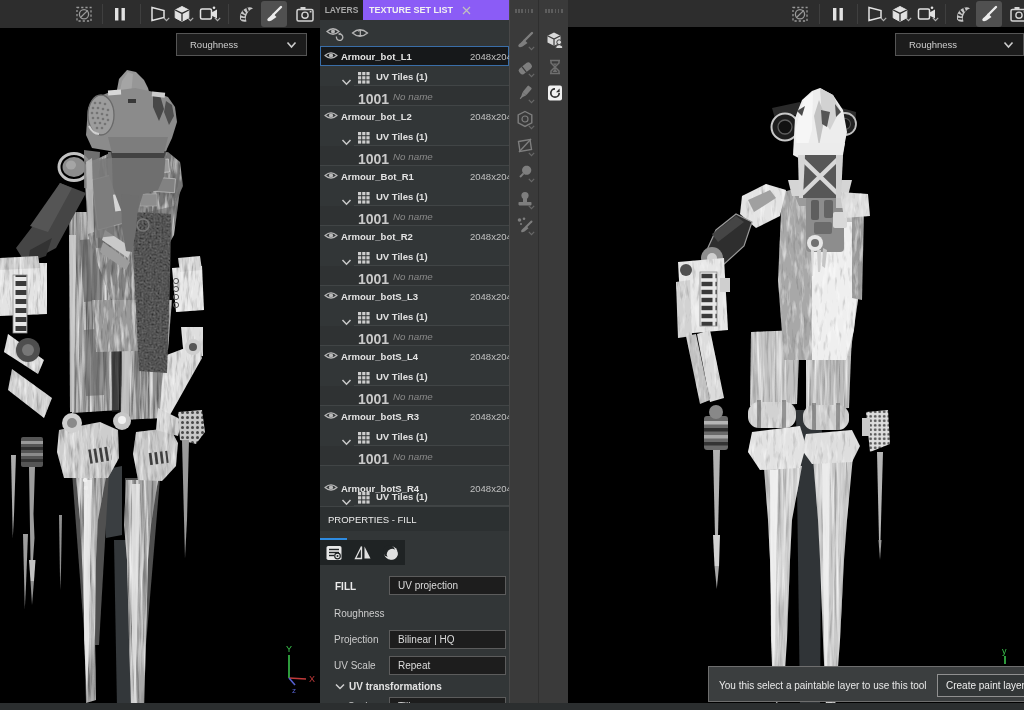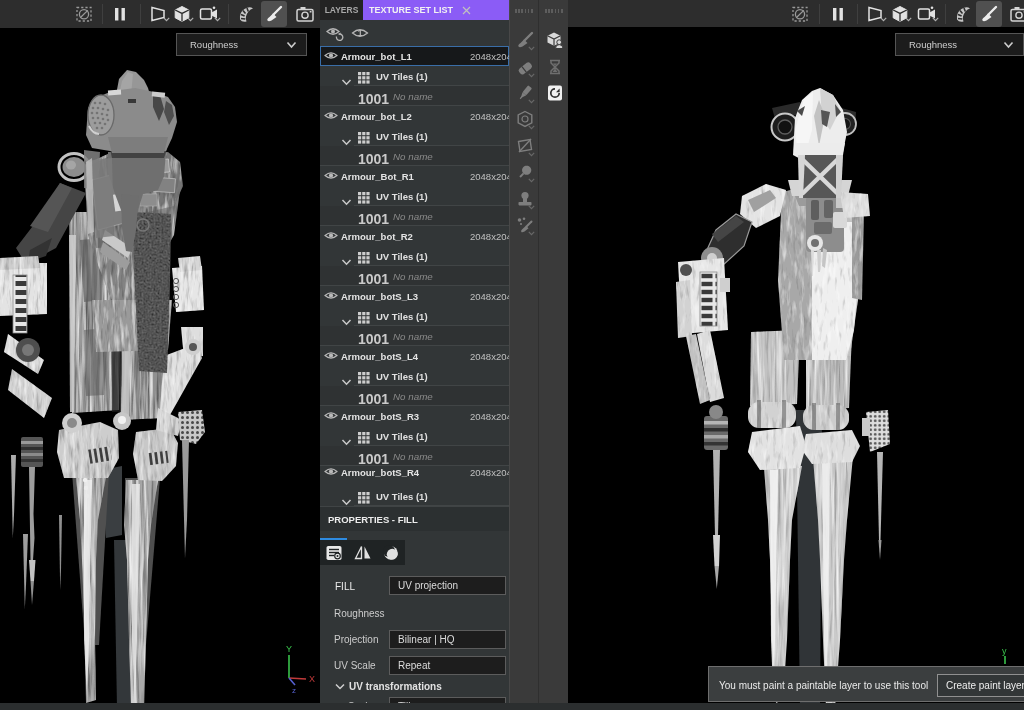--- a/index.html
+++ b/index.html
@@ -33,24 +33,24 @@
 .uvrow .chv { position:absolute; left:21px; top:6px; }
 .uvrow .grid { position:absolute; left:38px; top:4px; }
 .uvrow .txt { position:absolute; left:56px; top:5px; font-weight:bold; font-size:9.5px; color:#e0e0e0; }
 .tilerow { position:absolute; left:0; width:189px; height:20px; background:rgba(0,0,0,0.06); }
 .tilerow .num { position:absolute; left:38px; top:5px; font-weight:bold; font-size:14px; color:#cacaca; }
 .tilerow .nn { position:absolute; left:73px; top:5px; font-style:italic; font-size:9.8px; color:#8a8a8a; }
 .sepline { position:absolute; height:1px; background:#414546; }
 .selrow { position:absolute; left:0; top:46px; width:189px; height:20px; background:#16181a; border-top:1.5px solid #3a6ea8; border-bottom:1.5px solid #3a6ea8; border-left:1.5px solid #3a6ea8; border-right:1.5px solid #3a6ea8; }
 
 
-.prophead { position:absolute; left:0; top:506px; width:189px; height:25px; background:#2c3031; color:#ececec; font-weight:bold; font-size:9.5px; line-height:25px; padding-left:8px; border-top:1px solid #404445; }
+.prophead { position:absolute; left:0; top:506px; width:189px; height:25px; background:#2c3031; color:#ececec; font-weight:normal; font-size:9.5px; line-height:25px; padding-left:8px; border-top:1px solid #404445; }
 .bluebar { position:absolute; left:0; top:538px; width:27px; height:2px; background:#2e8be0; }
 .proptabs { position:absolute; left:0; top:540px; width:85px; height:25px; background:#1f2324; }
-.fillhd { position:absolute; left:15px; top:581px; font-weight:normal; font-size:10px; color:#ececec; }
+.fillhd { position:absolute; left:15px; top:581px; font-weight:bold; font-size:10px; color:#ececec; }
 .flabel { position:absolute; font-size:10px; color:#cccccc; }
 .fbox { position:absolute; left:69px; width:117px; height:19px; background:#1d1d1d; border:1px solid #5c5c5c; color:#dcdcdc; font-size:10px; line-height:17px; padding-left:8px; }
 .uvtr { position:absolute; left:15px; top:681px; font-weight:bold; font-size:10px; color:#e2e2e2; }
 
 
 #col1 { position:absolute; left:509px; top:0; width:29px; height:710px; background:#3a3a3a; border-left:1px solid #484848; }
 #col2 { position:absolute; left:538px; top:0; width:30px; height:710px; background:#3a3a3a; border-left:1px solid #2f2f2f; }
 .vbtn { position:absolute; left:2px; width:25px; height:25px; display:flex; align-items:center; justify-content:center; }
 
 
@@ -793,21 +793,21 @@
               <rect x="8.4" y="8.4" width="3.2" height="3.2" fill="#cdcdcd"></rect>
             </svg></span>
           <span class="txt">UV Tiles (1)</span>
         </div>
         <div class="sepline" style="left:34px;top:445px;width:155px"></div>
         <div class="tilerow" style="top:446px">
           <span class="num">1001</span>
           <span class="nn">No name</span>
         </div>
         <div class="sepline" style="left:0;top:465px;width:189px"></div>
-        <div class="row" style="top:462px">
+        <div class="row" style="top:478px">
           <span class="eye"><svg width="14" height="11" viewBox="0 0 14 11">
               <path d="M1 5.5 Q7 0.2 13 5.5 Q7 10.8 1 5.5 Z" fill="none" stroke="#b9b9b9" stroke-width="1.1"></path>
               <circle cx="7" cy="5.5" r="2.1" fill="#b9b9b9"></circle>
             </svg></span>
           <span class="nm">Armour_botS_R4</span>
           <span class="sz">2048x204</span>
         </div>
         <div class="uvrow" style="top:486px">
           <span class="chv"><svg width="11" height="8">
               <path d="M1.5 2 L5.5 6.2 L9.5 2" stroke="#c9c9c9" stroke-width="1.5" fill="none"></path>
@@ -984,21 +984,21 @@
       <div class="vbtn" style="top:80px;left:3px">
         <svg width="20" height="20" viewBox="0 0 20 20">
           <rect x="3" y="2.5" width="14" height="15" rx="2" fill="#f0f0f0"></rect>
           <path d="M10 5.8 A4.2 4.2 0 1 0 14.2 10" fill="none" stroke="#2d2d2d" stroke-width="1.7"></path>
           <path d="M14.6 5.5 L14.6 9.2 L11 9.2 Z" fill="#2d2d2d"></path>
         </svg>
       </div>
     </div>
 
   <div id="tooltip">
-    <div class="msg">You must paint a paintable layer to use this tool</div>
+    <div class="msg">You this select a paintable layer to use this tool</div>
     <div id="ctbtn">Create paint layer</div>
   </div>
   <div id="bstrip"></div>
 
   <svg class="abs" style="left:275px;top:640px" width="45" height="55">
     <text x="11" y="12" fill="#39c24c" font-size="9" font-family="Liberation Sans">Y</text>
     <line x1="14" y1="15" x2="14" y2="38" stroke="#39c24c" stroke-width="1.6"></line>
     <line x1="14" y1="38" x2="31" y2="39" stroke="#c03a3a" stroke-width="1.6"></line>
     <text x="34" y="42" fill="#c03a3a" font-size="9" font-family="Liberation Sans">X</text>
     <line x1="14" y1="38" x2="20" y2="45" stroke="#5560d0" stroke-width="1.6"></line>

